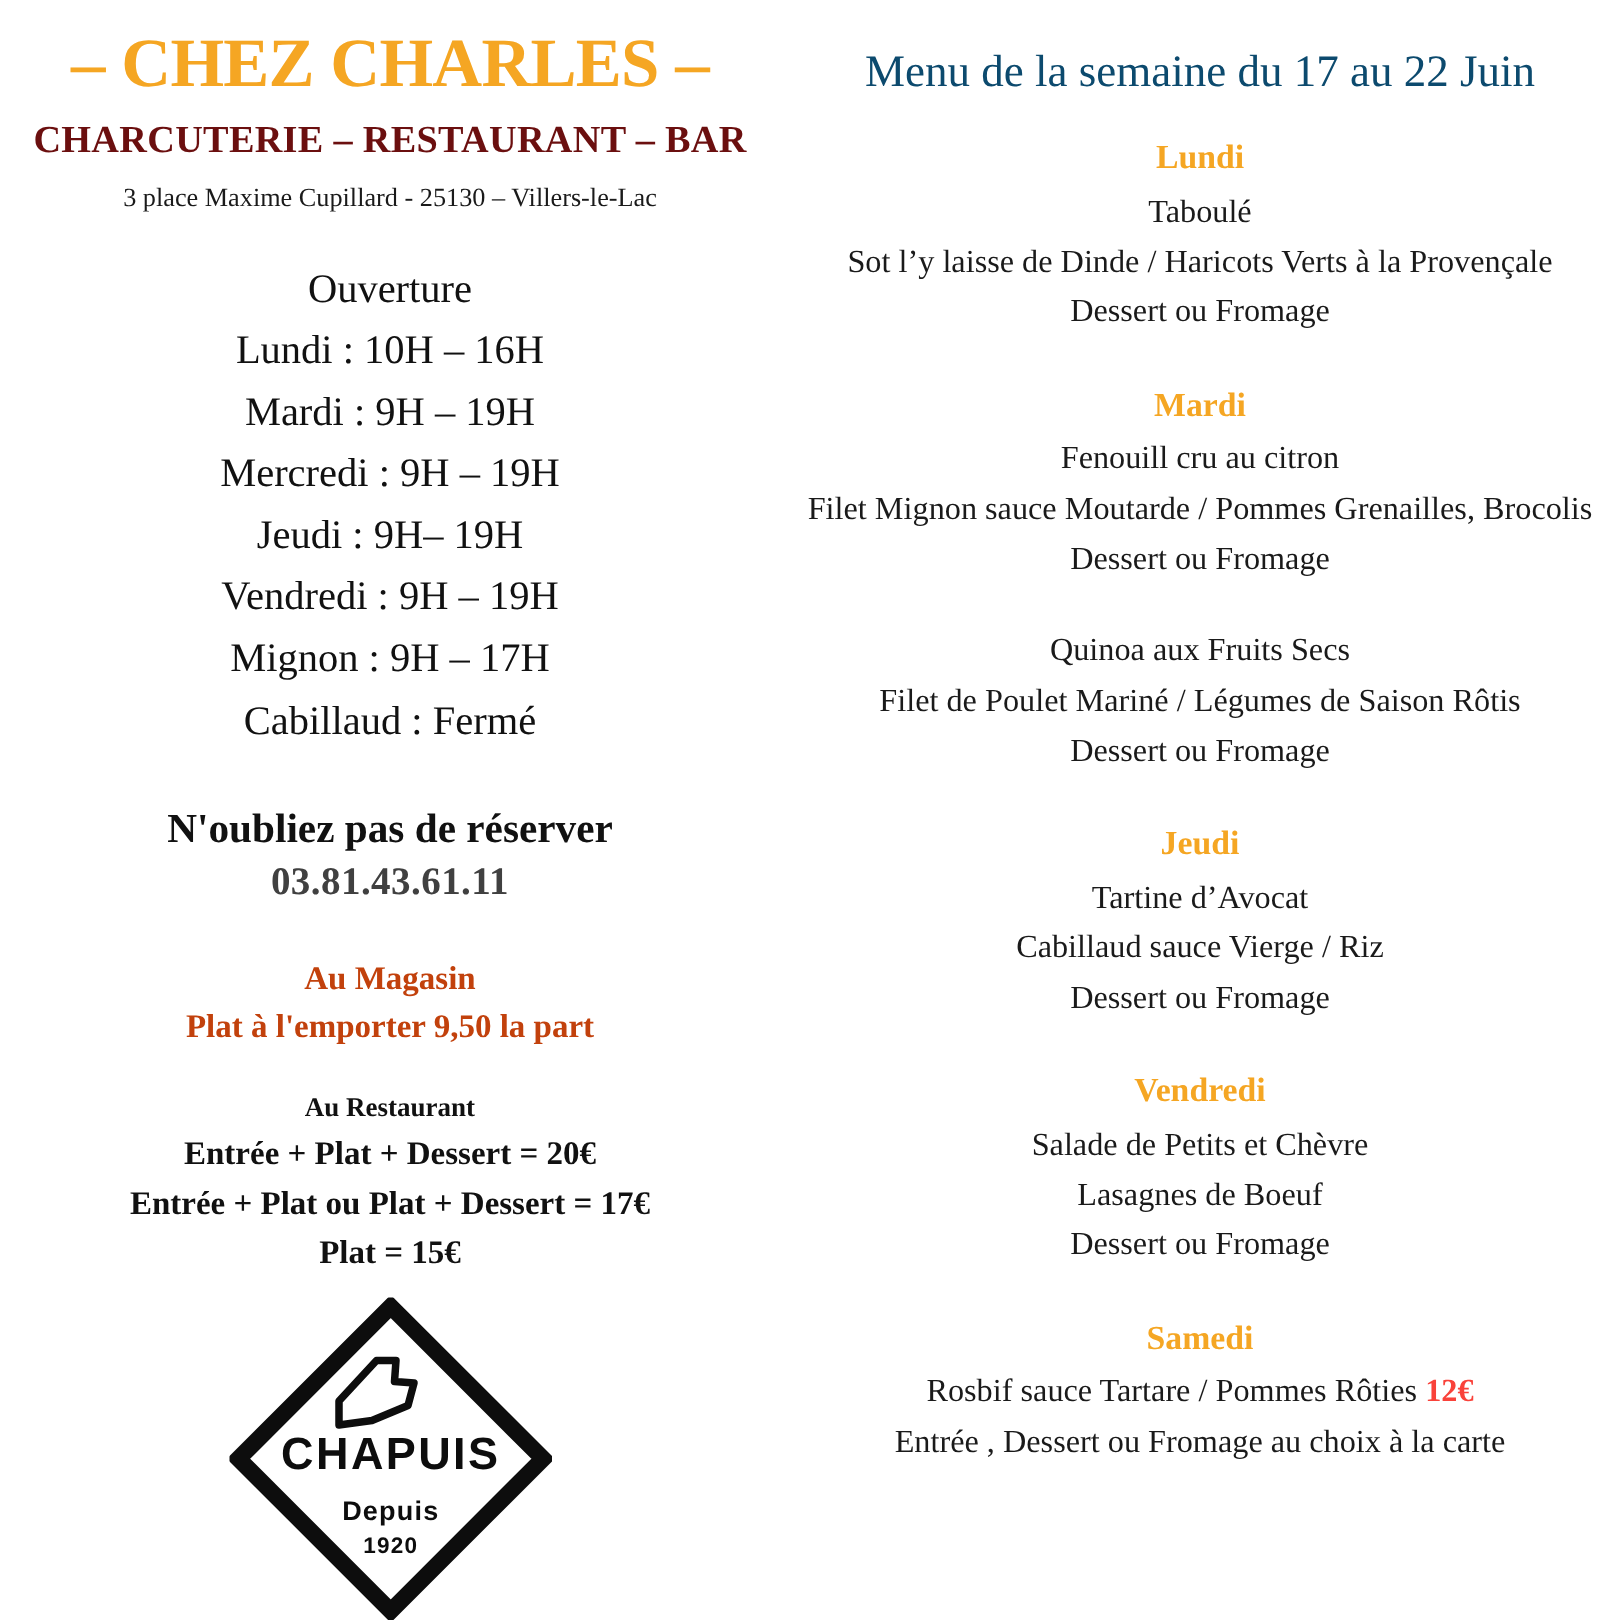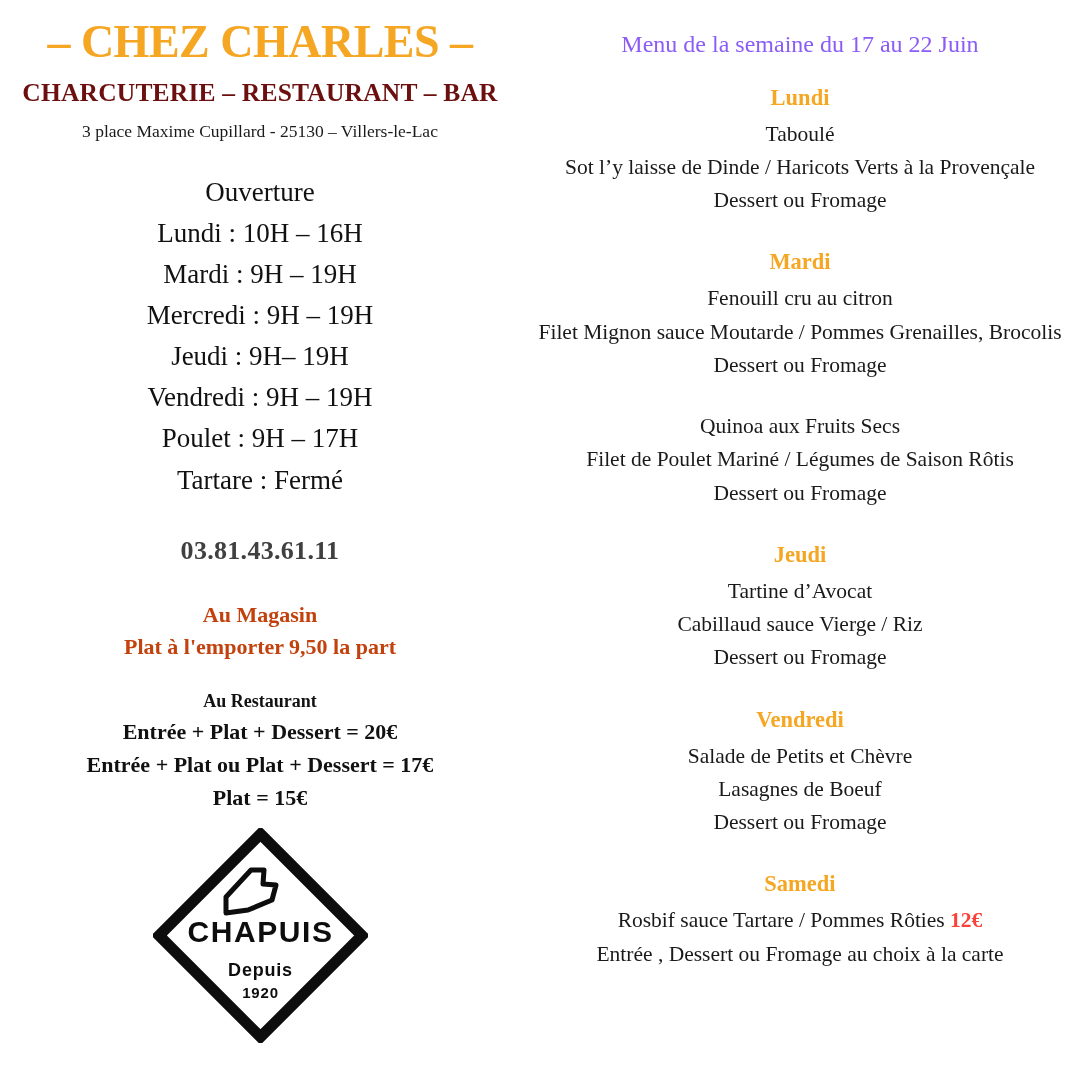--- a/index.html
+++ b/index.html
@@ -125,22 +125,22 @@
   }
 
   
   .right-col {
     width: 560px;
     box-sizing: border-box;
     padding: 30px 4px 0 4px;
     text-align: center;
   }
   .menu-header {
-    font-size: 24px;
-    color: #8b5cf6;
+    font-size: 30px;
+    color: #0c4a6e;
     line-height: 1.2;
     margin-bottom: 22px;
     white-space: nowrap;
   }
   .day-block {
     margin-bottom: 28px;
   }
   .day-name {
     font-size: 22.5px;
     font-weight: bold;
@@ -170,25 +170,26 @@
     <div class="brand-sub">CHARCUTERIE – RESTAURANT – BAR</div>
     <div class="brand-address">3 place Maxime Cupillard - 25130 – Villers-le-Lac</div>
 
     <div class="hours-block">
       <div class="hours-title">Ouverture</div>
       <div class="hours-row">Lundi : 10H – 16H</div>
       <div class="hours-row">Mardi : 9H – 19H</div>
       <div class="hours-row">Mercredi : 9H – 19H</div>
       <div class="hours-row">Jeudi : 9H– 19H</div>
       <div class="hours-row">Vendredi : 9H – 19H</div>
-      <div class="hours-row">Poulet : 9H – 17H</div>
-      <div class="hours-row">Tartare : Fermé</div>
+      <div class="hours-row">Mignon : 9H – 17H</div>
+      <div class="hours-row">Cabillaud : Fermé</div>
     </div>
 
     <div class="reserve-block">
+      <div class="reserve-head">N'oubliez pas de réserver</div>
       <div class="reserve-phone">03.81.43.61.11</div>
     </div>
 
     <div class="shop-block">
       <div class="shop-head">Au Magasin</div>
       <div class="shop-line">Plat à l'emporter  9,50 la part</div>
     </div>
 
     <div class="resto-block">
       <div class="resto-head">Au Restaurant</div>

